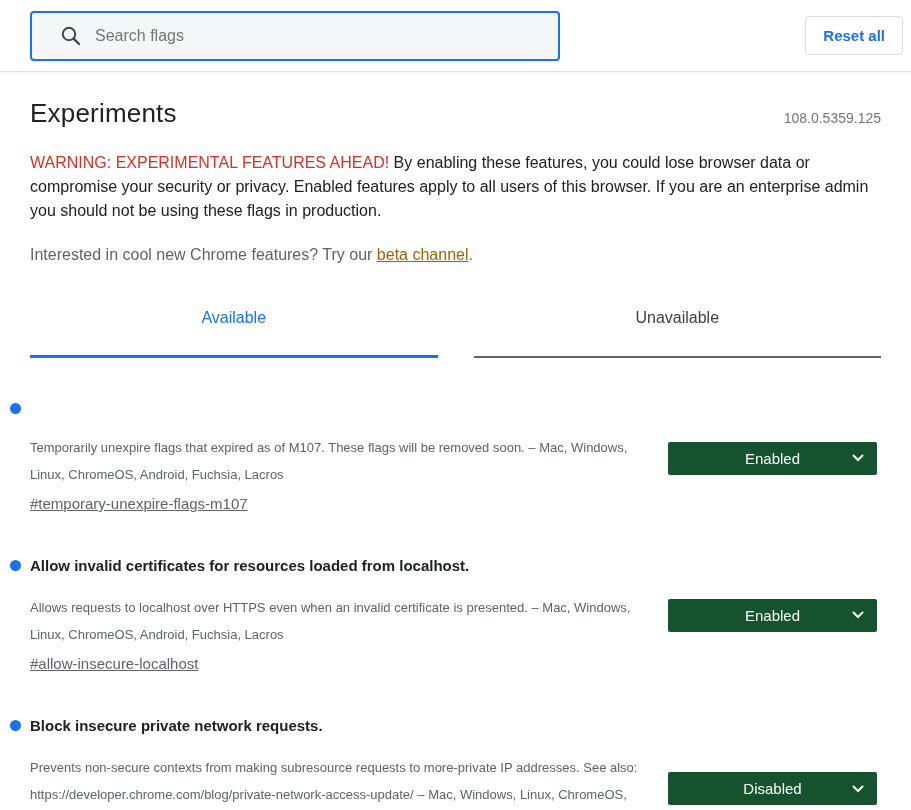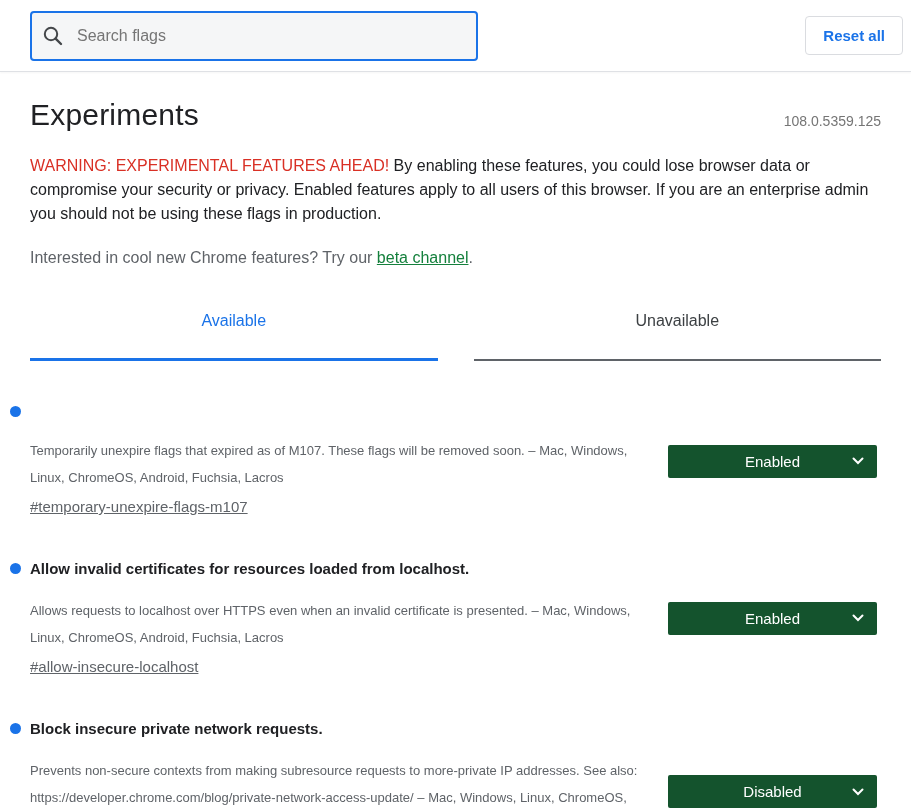--- a/index.html
+++ b/index.html
@@ -15,28 +15,28 @@
     height: 72px;
     display: flex;
     align-items: center;
     justify-content: space-between;
     padding: 0 8px 0 30px;
     border-bottom: 1px solid #dfe1e5;
     box-shadow: 0 1px 2px rgba(0,0,0,0.04);
     background: #ffffff;
   }
   .search-box {
-    width: 448px;
+    width: 530px;
     height: 50px;
     background: #f5f6f7;
     border: 2px solid #1a73e8;
     border-radius: 4px;
     display: flex;
     align-items: center;
-    padding: 0 10px;
+    padding: 0 28px;
   }
   .search-box svg { flex: 0 0 auto; }
   .search-input {
     flex: 1;
     margin-left: 13px;
     border: none;
     outline: none;
     background: transparent;
     font-family: "Liberation Sans", sans-serif;
     font-size: 16px;
@@ -58,21 +58,21 @@
   
   .content { padding: 0 30px; }
 
   .title-row {
     display: flex;
     align-items: flex-end;
     justify-content: space-between;
     margin-top: 26px;
   }
   .page-title {
-    font-size: 30px;
+    font-size: 26px;
     font-weight: 400;
     color: #202124;
     letter-spacing: 0.2px;
     text-align: right;
   }
   .version { font-size: 14px; color: #757575; padding-bottom: 3px; }
 
   .warning {
     margin-top: 22px;
     font-size: 16px;
@@ -81,21 +81,21 @@
     max-width: 868px;
   }
   .warning .warn-lead { color: #d93025; }
 
   .promo {
     margin-top: 20px;
     font-size: 16px;
     line-height: 24px;
     color: #5f6368;
   }
-  .promo a { color: #15803d; text-decoration: underline; cursor: pointer; }
+  .promo a { color: #a16207; text-decoration: underline; cursor: pointer; }
 
   
   .tabs { display: flex; margin-top: 42px; gap: 36px; }
   .tab {
     flex: 1;
     text-align: center;
     font-size: 16px;
     padding-bottom: 19px;
     cursor: pointer;
   }

